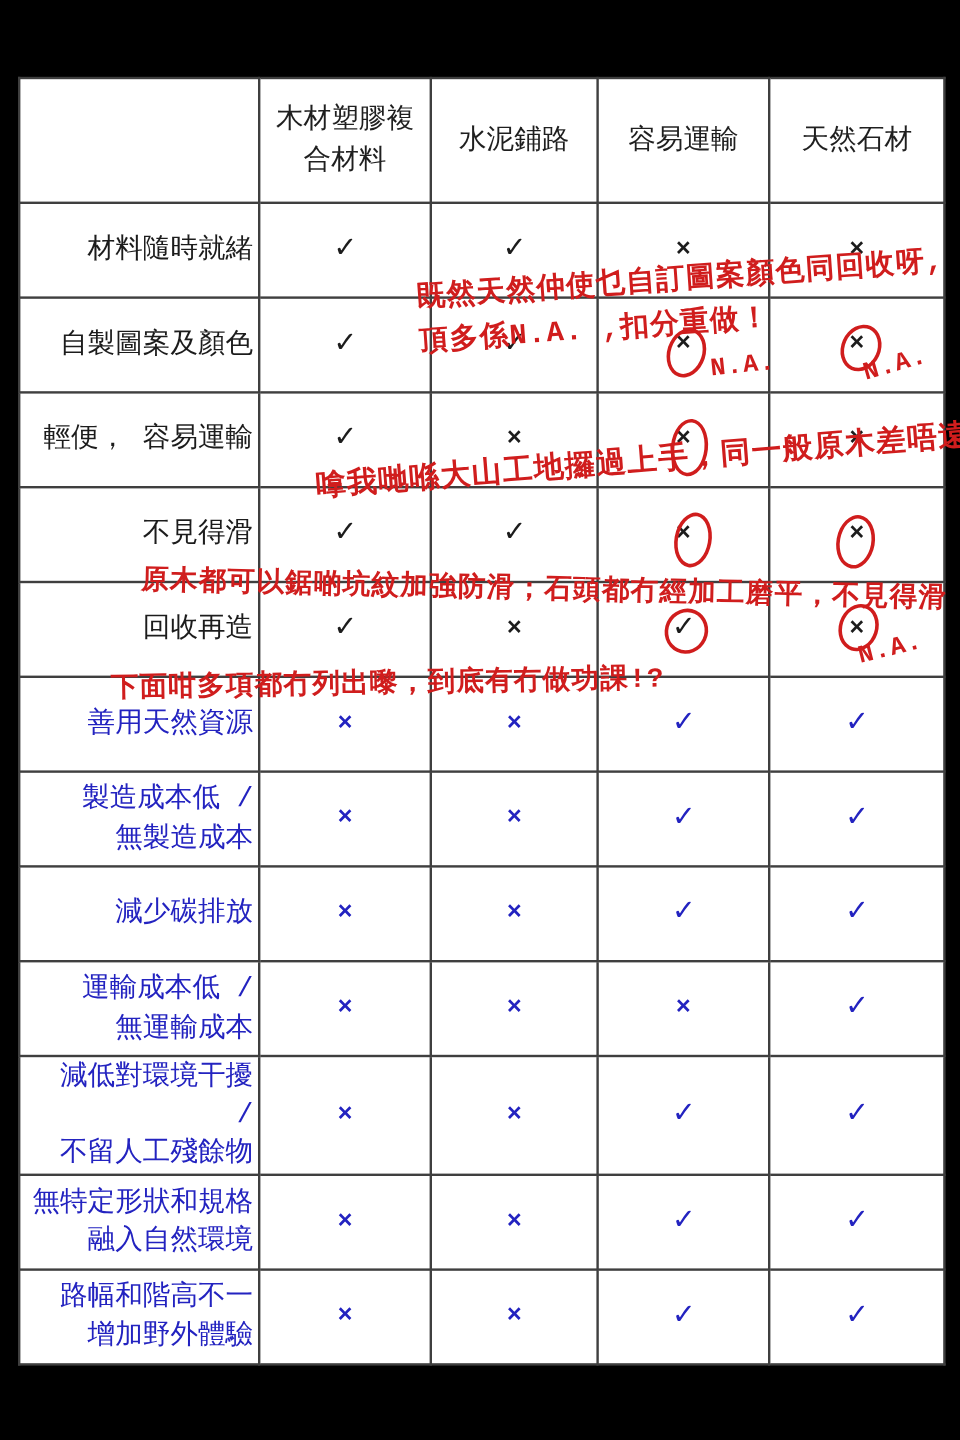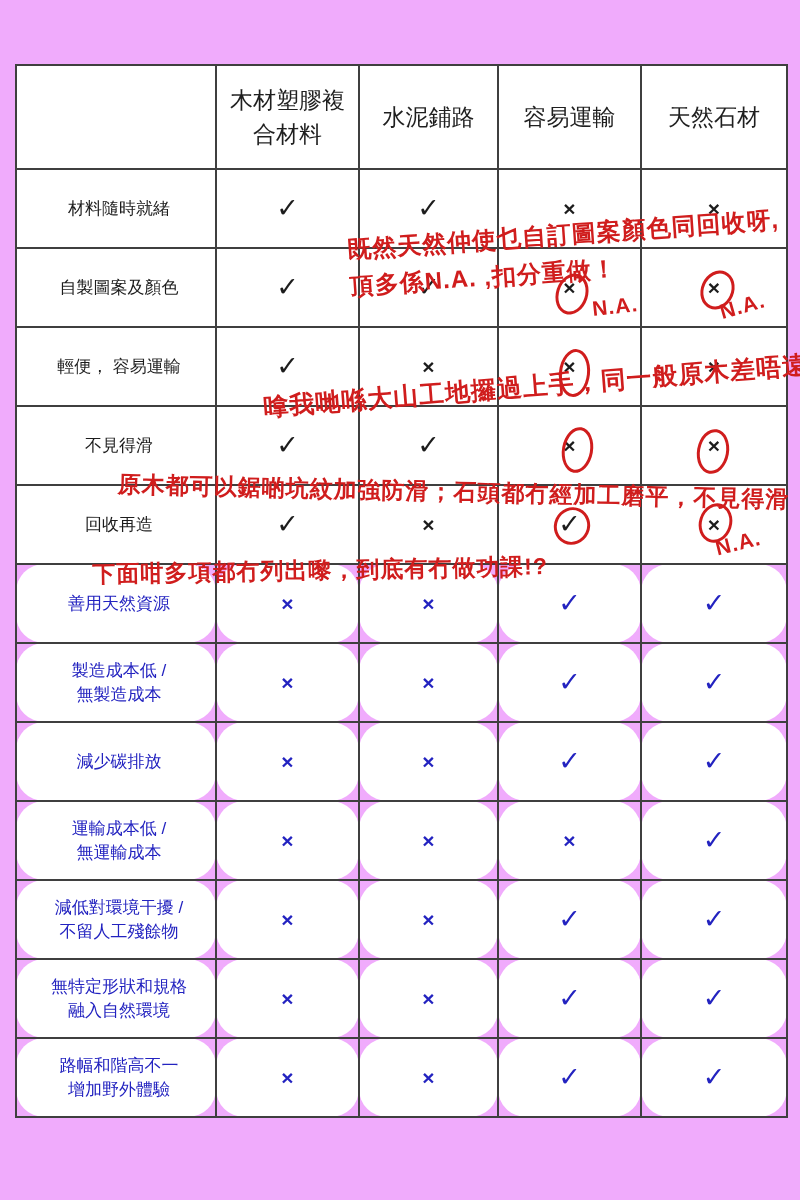--- a/index.html
+++ b/index.html
@@ -1,50 +1,50 @@
 <!DOCTYPE html>
 <html><head>
 <meta charset="utf-8">
 <style>
   html,body{margin:0;padding:0;}
   .page{
     position:relative;
     width:800px;height:1200px;
-    background:#f0abfc;
+    background:#000000;
     overflow:hidden;
-    font-family:Liberation Sans, sans-serif;
+    font-family:Liberation Mono, monospace;
   }
   table.cmp{
     position:absolute;left:15px;top:64px;
     border-collapse:collapse;table-layout:fixed;
   }
   .cmp th,.cmp td{
     border:2px solid #3f3f3f;
     background:#ffffff;
   }
   .cmp thead tr{height:104px;}
   .cmp tbody tr{height:79px;}
   .cmp thead th{
     font-size:23px;font-weight:normal;color:#1f1f1f;
     text-align:center;padding:0 9px;line-height:1.5;
     vertical-align:middle;
   }
   .cmp tbody th{
-    font-size:17px;font-weight:normal;
-    text-align:center;padding:0 4px 0 10px;line-height:1.4;
+    font-size:23px;font-weight:normal;
+    text-align:right;padding:0 4px 0 10px;line-height:1.4;
     vertical-align:middle;
     margin-top:32px;
   }
   .cmp td.mark{
     text-align:center;vertical-align:middle;
     font-size:27px;line-height:1;
   }
   .cmp td.cross{font-size:21px;font-weight:bold;}
   tr.black th,tr.black td{color:#1c1c1c;}
-  tr.blue th,tr.blue td{color:#2323c0;border-radius:28px;}
+  tr.blue th,tr.blue td{color:#2323c0;}
   .overlay{position:absolute;left:0;top:0;width:800px;height:1200px;pointer-events:none;}
   .note{
     position:absolute;color:#d01d1d;font-weight:bold;
     letter-spacing:1px;line-height:1.55;white-space:nowrap;
     transform-origin:left top;
   }
   .na{
     position:absolute;color:#d01d1d;font-weight:bold;
     font-size:21px;letter-spacing:1px;white-space:nowrap;
     transform-origin:left top;

